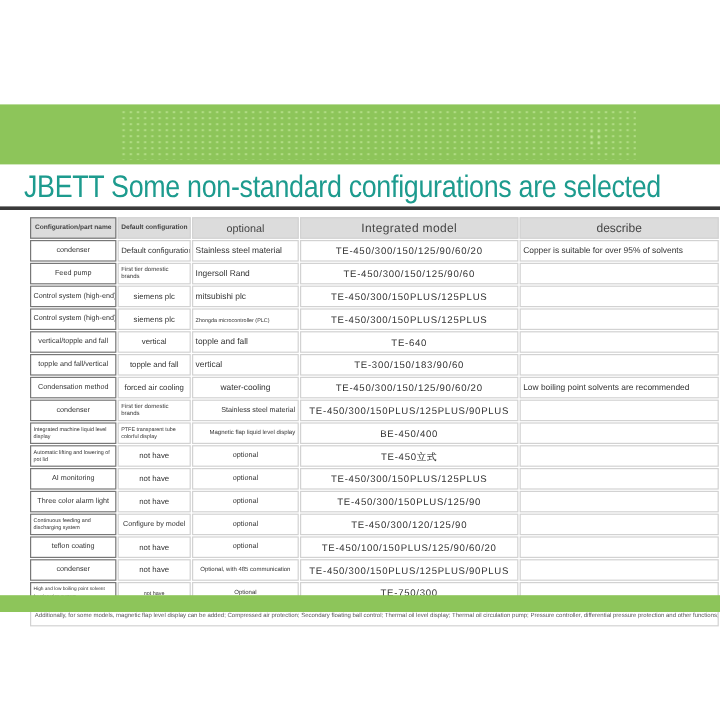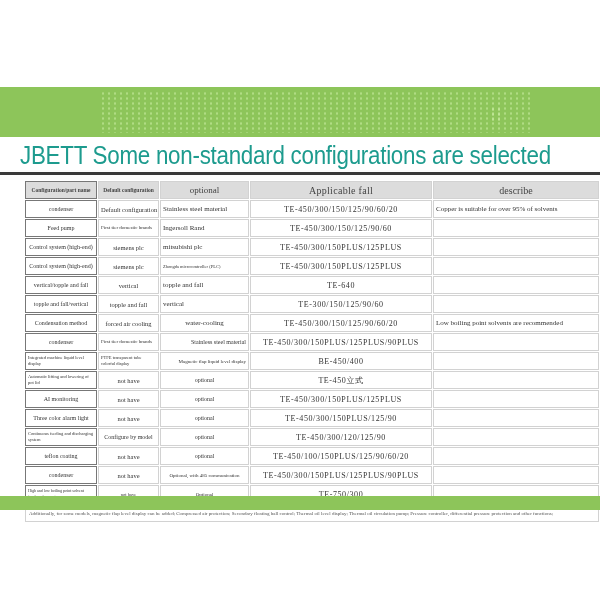--- a/index.html
+++ b/index.html
@@ -7,21 +7,21 @@
   .green-band { position:absolute; left:0; top:87px; width:600px; height:50px; background:#8dc55a; overflow:hidden; }
   .dots { position:absolute; left:100px; top:4px; width:430px; height:42px;
     background-image: radial-gradient(circle, rgba(200,235,160,0.75) 1px, transparent 1.3px);
     background-size:6px 5px; opacity:0.8; }
   .dots2 { position:absolute; left:490px; top:20px; width:12px; height:14px;
     background-image: radial-gradient(circle, rgba(200,235,160,0.75) 1px, transparent 1.3px);
     background-size:6px 5px; }
   .title { position:absolute; left:20px; top:137px; font-size:26px; color:#1d9b8e; letter-spacing:-0.3px; transform:scaleX(0.86); transform-origin:left center; white-space:nowrap; line-height:36px; }
   .title-rule { position:absolute; left:0; top:172px; width:600px; height:3px; background:#3a3a3a; }
   .table-wrap { position:absolute; left:24px; top:180px; width:560px; }
-  table { border-collapse:separate; border-spacing:1px; width:560px; table-layout:fixed;font-family:Liberation Serif, serif; }
+  table { border-collapse:separate; border-spacing:1px; width:560px; table-layout:fixed; }
   td, th { padding:0 2px; height:16px; font-weight:normal; border:1px solid #d2d2d2; background:#fff; color:#333; overflow:hidden; white-space:nowrap; }
   th { background:#dcdcdc; color:#444; }
   .c1 { width:66px; border:1px solid #777; text-align:center; font-size:6px; transform-origin:center; }
   .c2 { width:55px; font-size:6.5px; text-align:center; }
   .c3 { width:83px; font-size:7px; text-align:left; }
   .c4 { width:176px; font-size:8px; text-align:center; letter-spacing:0.6px; }
   .c5 { width:160px; font-size:7px; text-align:left;margin-top:38px; }
   th.c1 { font-size:5.5px; font-weight:bold; }
   th.c2 { font-size:5.5px; font-weight:bold; }
   th.c3 { font-size:9px; text-align:center; }
@@ -42,21 +42,21 @@
 <div class="title">JBETT Some non-standard configurations are selected</div>
 <div class="title-rule"></div>
 
 <div class="table-wrap">
   <table>
     <thead>
       <tr>
         <th class="c1">Configuration/part name</th>
         <th class="c2">Default configuration</th>
         <th class="c3">optional</th>
-        <th class="c4">Applicable fall</th>
+        <th class="c4">Integrated model</th>
         <th class="c5">describe</th>
       </tr>
     </thead>
     <tbody id="tbody">
       <tr>
           <td class="c1">condenser</td>
           <td class="c2">Default configuration</td>
           <td class="c3">Stainless steel material</td>
           <td class="c4">TE-450/300/150/125/90/60/20</td>
           <td class="c5">Copper is suitable for over 95% of solvents</td>
@@ -86,21 +86,21 @@
           <td class="c1">vertical/topple and fall</td>
           <td class="c2">vertical</td>
           <td class="c3">topple and fall</td>
           <td class="c4">TE-640</td>
           <td class="c5"></td>
         </tr>
       <tr>
           <td class="c1">topple and fall/vertical</td>
           <td class="c2">topple and fall</td>
           <td class="c3">vertical</td>
-          <td class="c4">TE-300/150/125/90/60</td>
+          <td class="c4">TE-300/150/183/90/60</td>
           <td class="c5"></td>
         </tr>
       <tr>
           <td class="c1">Condensation method</td>
           <td class="c2">forced air cooling</td>
           <td class="c3" style="text-align:center">water-cooling</td>
           <td class="c4">TE-450/300/150/125/90/60/20</td>
           <td class="c5">Low boiling point solvents are recommended</td>
         </tr>
       <tr>

